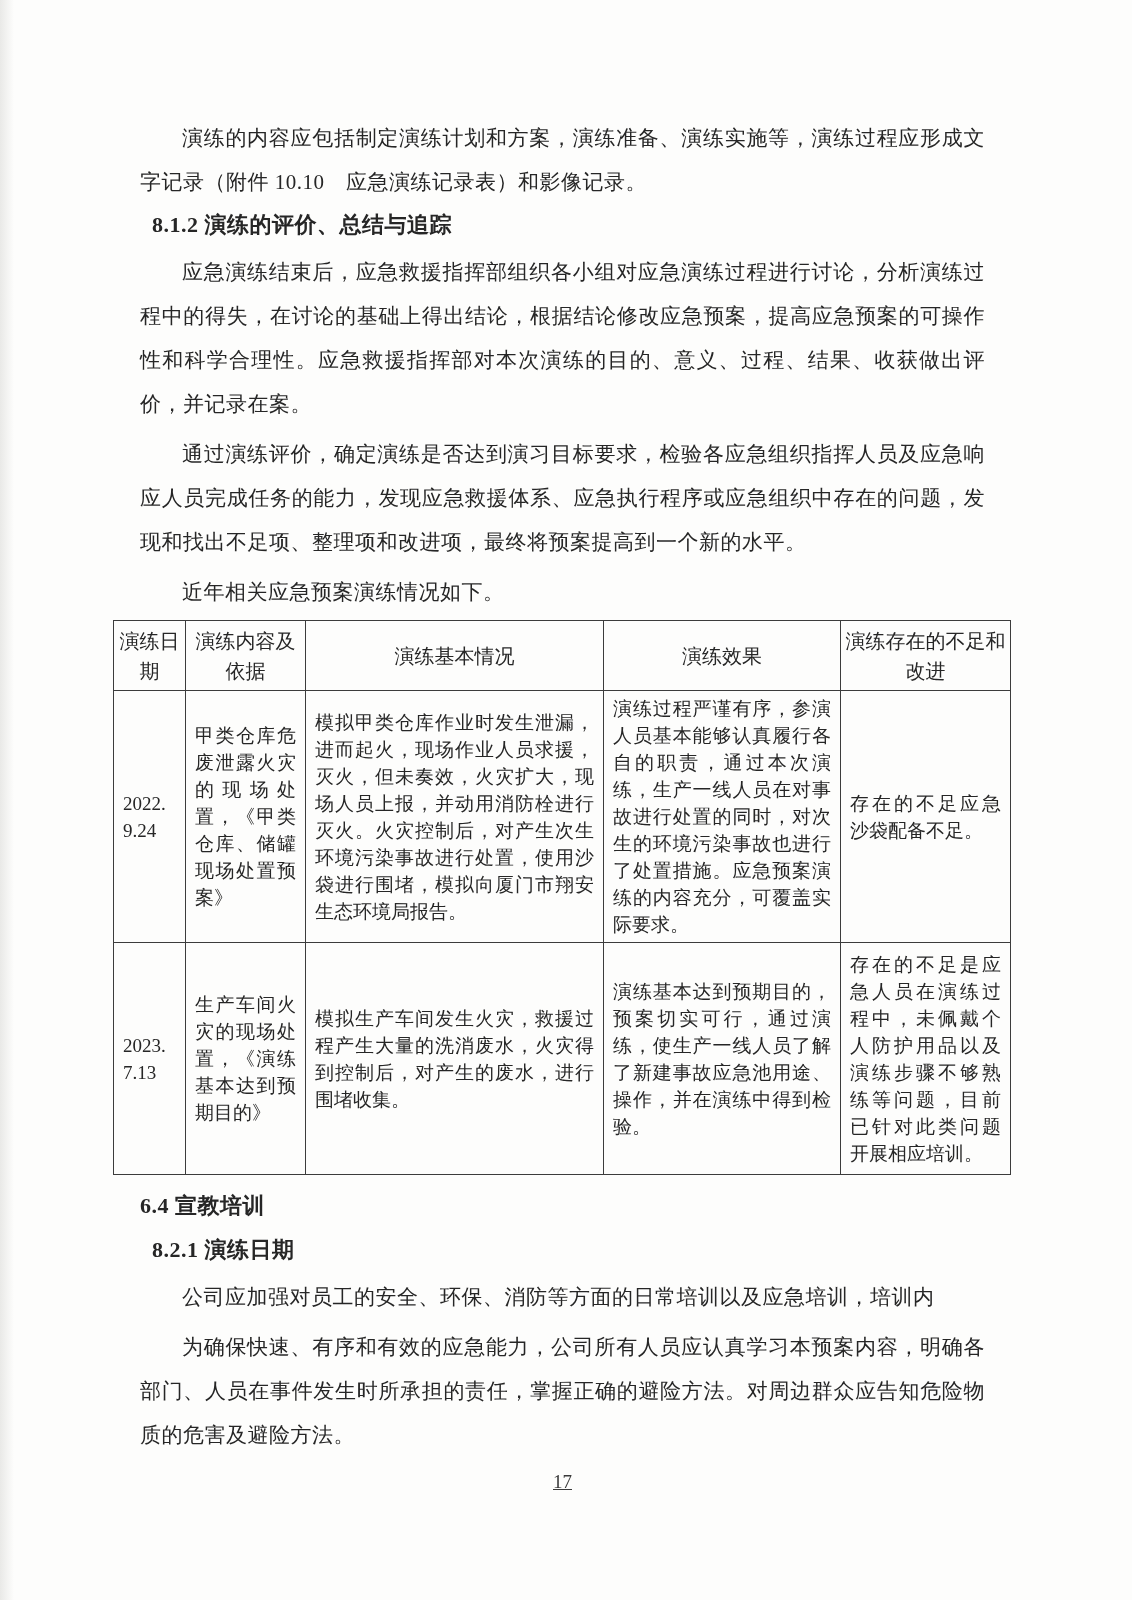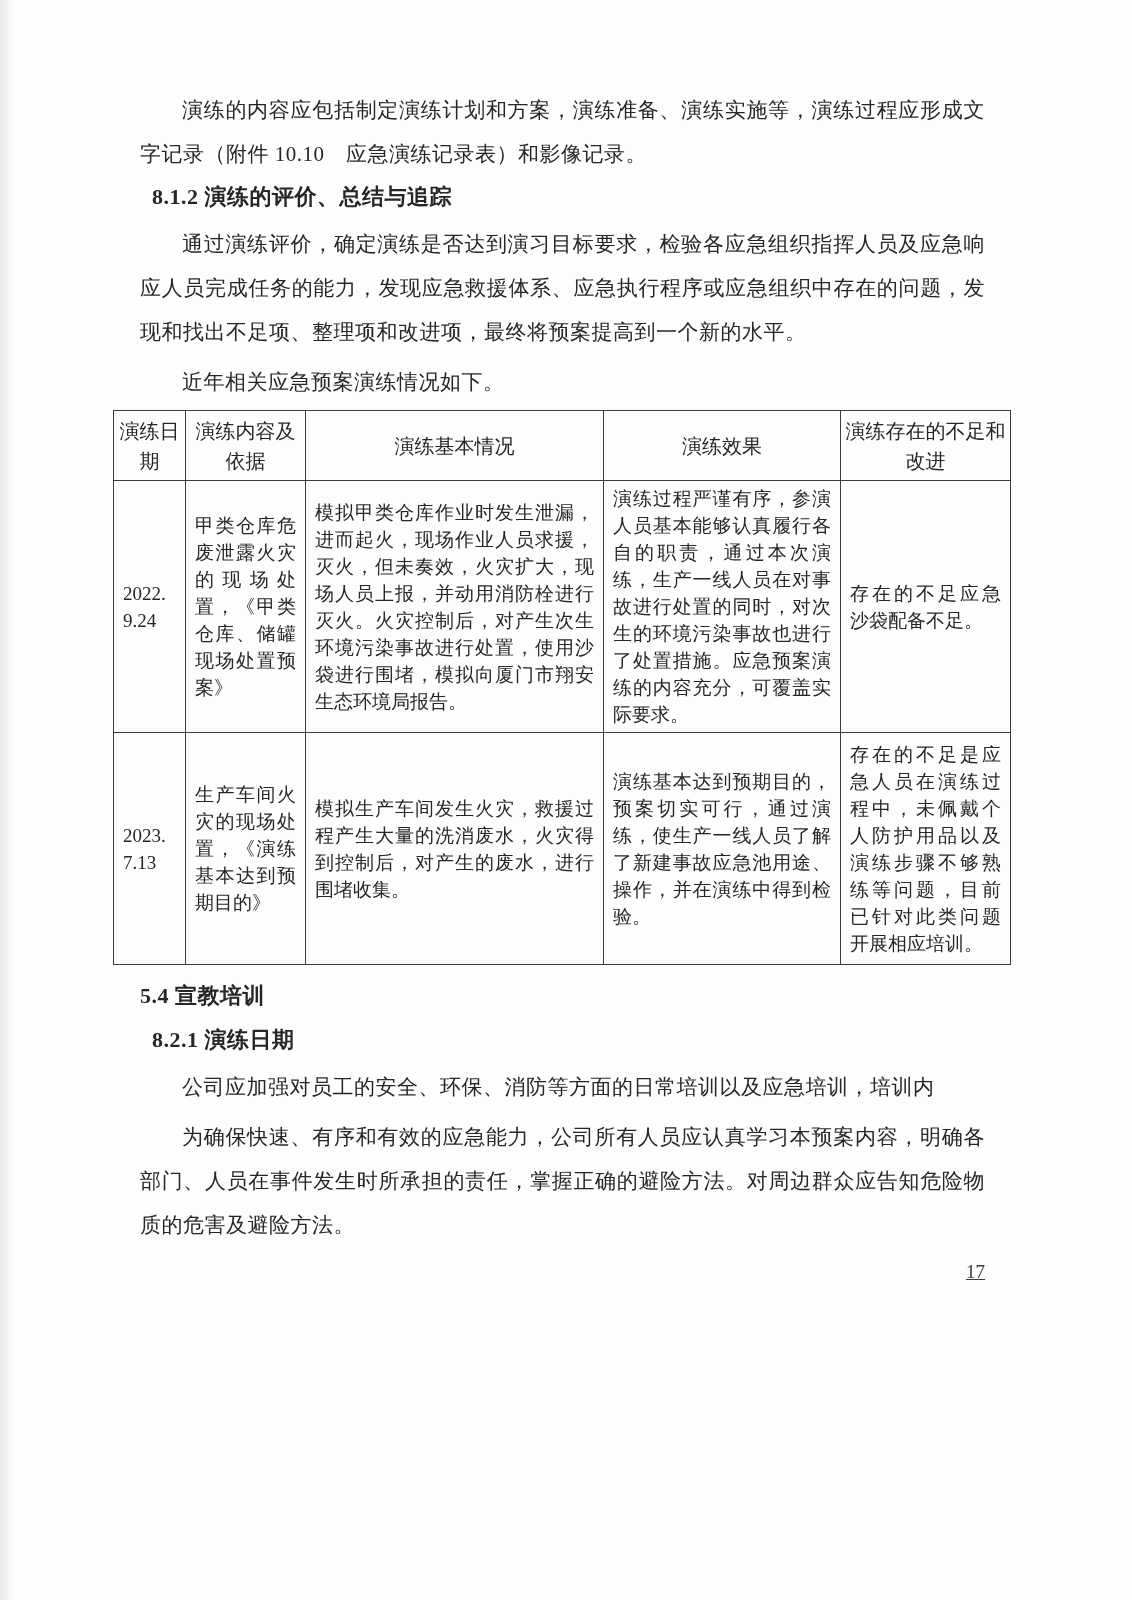--- a/index.html
+++ b/index.html
@@ -7,21 +7,21 @@
     padding: 0;
     background: #ffffff;
   }
   .page {
     position: relative;
     width: 1132px;
     height: 1600px;
     margin: 0;
     background: #fdfdfc;
     box-sizing: border-box;
-    padding: 88px 147px 0 140px;
+    padding: 116px 147px 0 140px;
     font-family: "Liberation Serif", "DejaVu Serif", serif;
     color: #262626;
     overflow: hidden;
   }
   .scan-edge {
     position: absolute;
     left: 0; top: 0; bottom: 0;
     width: 14px;
     background: linear-gradient(to right, #e9e9e7, #fdfdfc);
   }
@@ -75,36 +75,37 @@
   tr.row-1 { height: 244px; }
   tr.row-2 { height: 232px; }
   td.cell-date {
     text-align: left;
     word-break: break-all;
     padding: 4px 4px 4px 7px;
     font-size: 20px;
   }
   .page-number {
     margin-top: 14px;
-    text-align: right;
+    text-align: center;
     font-size: 19px;
     color: #3a3a3a;
     text-decoration: underline;
   }
 </style>
 </head>
 <body>
 
 <div class="page">
   <div class="scan-edge"></div>
 
   <p class="body-text">演练的内容应包括制定演练计划和方案，演练准备、演练实施等，演练过程应形成文字记录（附件 10.10　应急演练记录表）和影像记录。</p>
 
   <h3 class="doc-heading">8.1.2 演练的评价、总结与追踪</h3>
 
+  <p class="body-text">应急演练结束后，应急救援指挥部组织各小组对应急演练过程进行讨论，分析演练过程中的得失，在讨论的基础上得出结论，根据结论修改应急预案，提高应急预案的可操作性和科学合理性。应急救援指挥部对本次演练的目的、意义、过程、结果、收获做出评价，并记录在案。</p>
 
   <p class="body-text">通过演练评价，确定演练是否达到演习目标要求，检验各应急组织指挥人员及应急响应人员完成任务的能力，发现应急救援体系、应急执行程序或应急组织中存在的问题，发现和找出不足项、整理项和改进项，最终将预案提高到一个新的水平。</p>
 
   <p class="body-text">近年相关应急预案演练情况如下。</p>
 
   <table class="drill-table">
     <colgroup>
       <col style="width:72px">
       <col style="width:120px">
       <col style="width:298px">
@@ -131,21 +132,21 @@
       <tr class="row-2">
         <td class="cell-date">2023.7.13</td>
         <td>生产车间火灾的现场处置，《演练基本达到预期目的》</td>
         <td>模拟生产车间发生火灾，救援过程产生大量的洗消废水，火灾得到控制后，对产生的废水，进行围堵收集。</td>
         <td>演练基本达到预期目的，预案切实可行，通过演练，使生产一线人员了解了新建事故应急池用途、操作，并在演练中得到检验。</td>
         <td>存在的不足是应急人员在演练过程中，未佩戴个人防护用品以及演练步骤不够熟练等问题，目前已针对此类问题开展相应培训。</td>
       </tr>
     </tbody>
   </table>
 
-  <h3 class="doc-heading sub-heading">5.4 宣教培训</h3>
+  <h3 class="doc-heading sub-heading">6.4 宣教培训</h3>
 
   <h3 class="doc-heading">8.2.1 演练日期</h3>
 
   <p class="body-text">公司应加强对员工的安全、环保、消防等方面的日常培训以及应急培训，培训内</p>
 
   <p class="body-text">为确保快速、有序和有效的应急能力，公司所有人员应认真学习本预案内容，明确各部门、人员在事件发生时所承担的责任，掌握正确的避险方法。对周边群众应告知危险物质的危害及避险方法。</p>
 
   <div class="page-number">17</div>
 </div>
 

